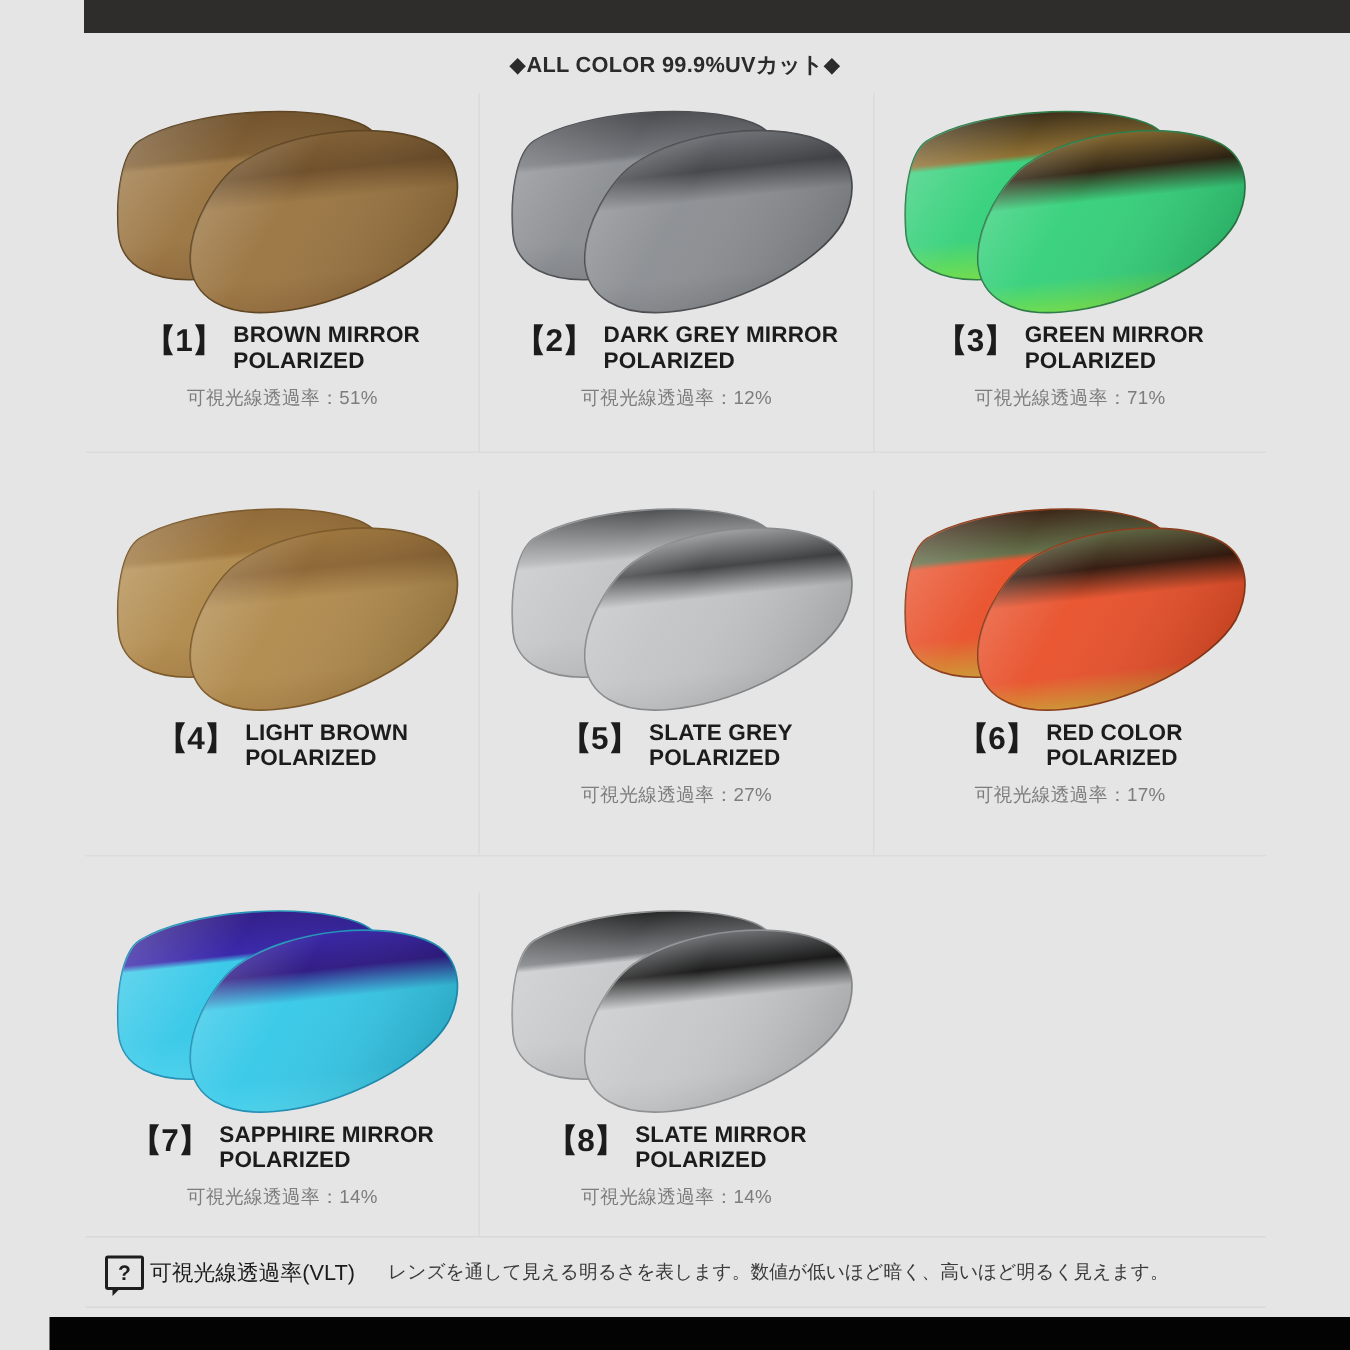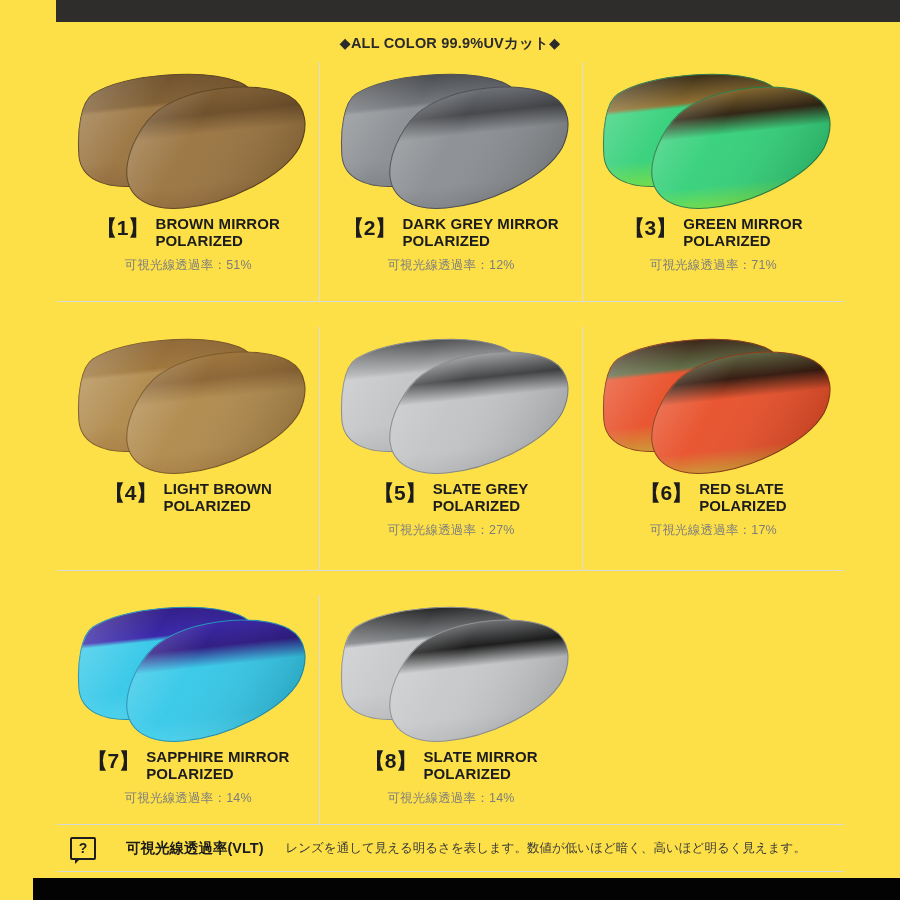--- a/index.html
+++ b/index.html
@@ -2,21 +2,21 @@
 <html><head>
 <meta charset="utf-8">
 <style>
   * { margin:0; padding:0; box-sizing:border-box; }
   html, body {
     width:900px; height:900px;
     background:#ffffff;
     font-family:"Liberation Sans","DejaVu Sans",sans-serif;
     overflow:hidden;
   }
-  #page { position:relative; width:900px; height:900px; background:#fde047; }
+  #page { position:relative; width:900px; height:900px; background:#e5e5e5; }
 
   
   .bar-top {
     position:absolute; left:56px; top:0; width:844px; height:22px;
     background:#2e2d2b;
   }
   .bar-bottom {
     position:absolute; left:33px; top:878px; width:867px; height:22px;
     background:#030303;
   }
@@ -83,21 +83,21 @@
     font-size:14px; font-weight:bold; color:#1e1e1e;
     flex:0 0 auto;
   }
   .q-badge::after{
     content:""; position:absolute; left:3px; bottom:-6px;
     width:0;height:0;
     border-left:6px solid #1e1e1e;
     border-bottom:6px solid transparent;
   }
   .note-title {
-    margin-left:30px; font-size:14.5px; font-weight:bold; color:#1b1b1b;
+    margin-left:4px; font-size:14.5px; font-weight:normal; color:#1b1b1b;
     white-space:nowrap;
   }
   .note-body {
     margin-left:22px; font-size:12.5px; color:#3a3a3a; white-space:nowrap;
   }
 </style>
 </head>
 <body>
 
 <div id="page">
@@ -365,21 +365,21 @@
     <g>
       <path d="M96,44 C130,20 196,14 226,30 C244,40 246,62 236,82 C220,110 166,138 120,142 C86,145 66,132 64,110 C62,84 82,54 96,44 Z" fill="url(#g5b)" stroke="#8a3a18" stroke-width="1.1"></path>
       <path d="M96,44 C130,20 196,14 226,30 C244,40 246,62 236,82 C220,110 166,138 120,142 C86,145 66,132 64,110 C62,84 82,54 96,44 Z" fill="url(#g5s)"></path>
     </g>
   </svg>
           </div>
           <div class="cap">
             <div class="cap-line">
               <div class="cap-num">【6】</div>
               <div class="cap-name">
-                <div>RED SLATE</div>
+                <div>RED COLOR</div>
                 <div>POLARIZED</div>
               </div>
             </div>
             <div class="cap-vlt">可視光線透過率：17%</div>
           </div>
         </div>
     </div>
     <div class="row r3">
       <div class="cell">
           <div class="lens-art">

